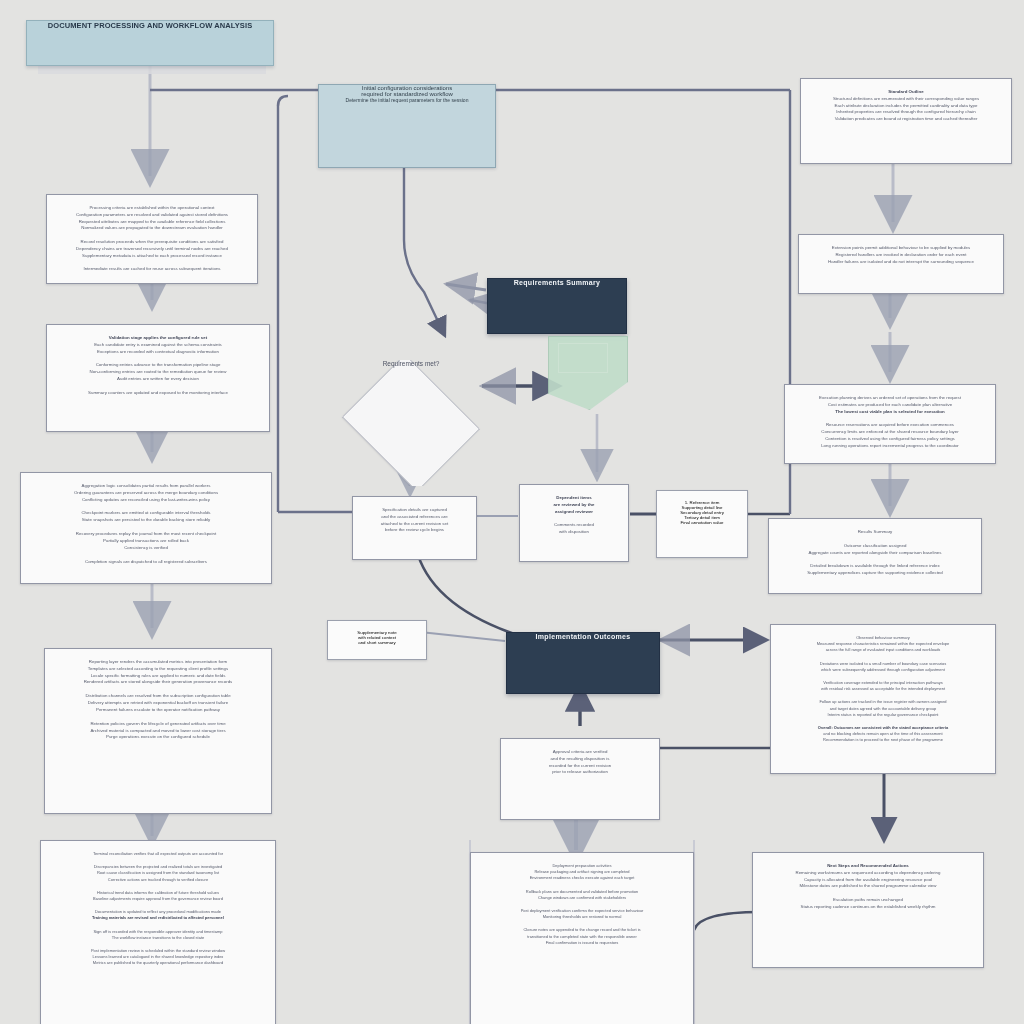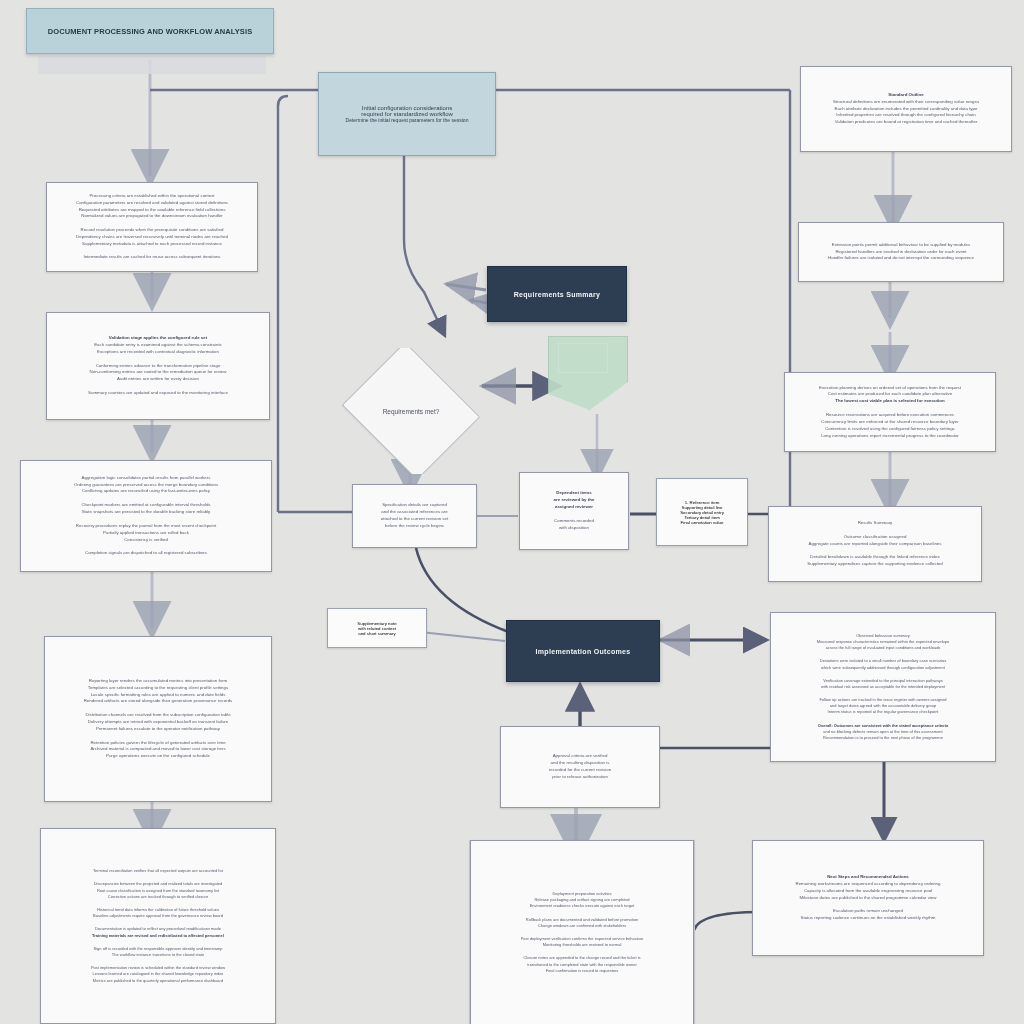--- a/index.html
+++ b/index.html
@@ -12,24 +12,24 @@
   }
   #canvas{position:absolute;inset:0;width:1024px;height:1024px;}
   svg.links{position:absolute;left:0;top:0;width:1024px;height:1024px;}
 
   
   .node{
     position:absolute;
     box-sizing:border-box;
     display:flex;
     flex-direction:column;
-    justify-content:center;
     align-items:center;
     text-align:center;
     overflow:hidden;
+    margin-top:12px;
   }
   .doc{
     background:#fafafa;
     border:1px solid #9296a5;
     box-shadow:0 1px 2px rgba(60,65,85,.18);
     padding:10px 12px;
   }
   .doc .ln{
     display:block;
     width:100%;

